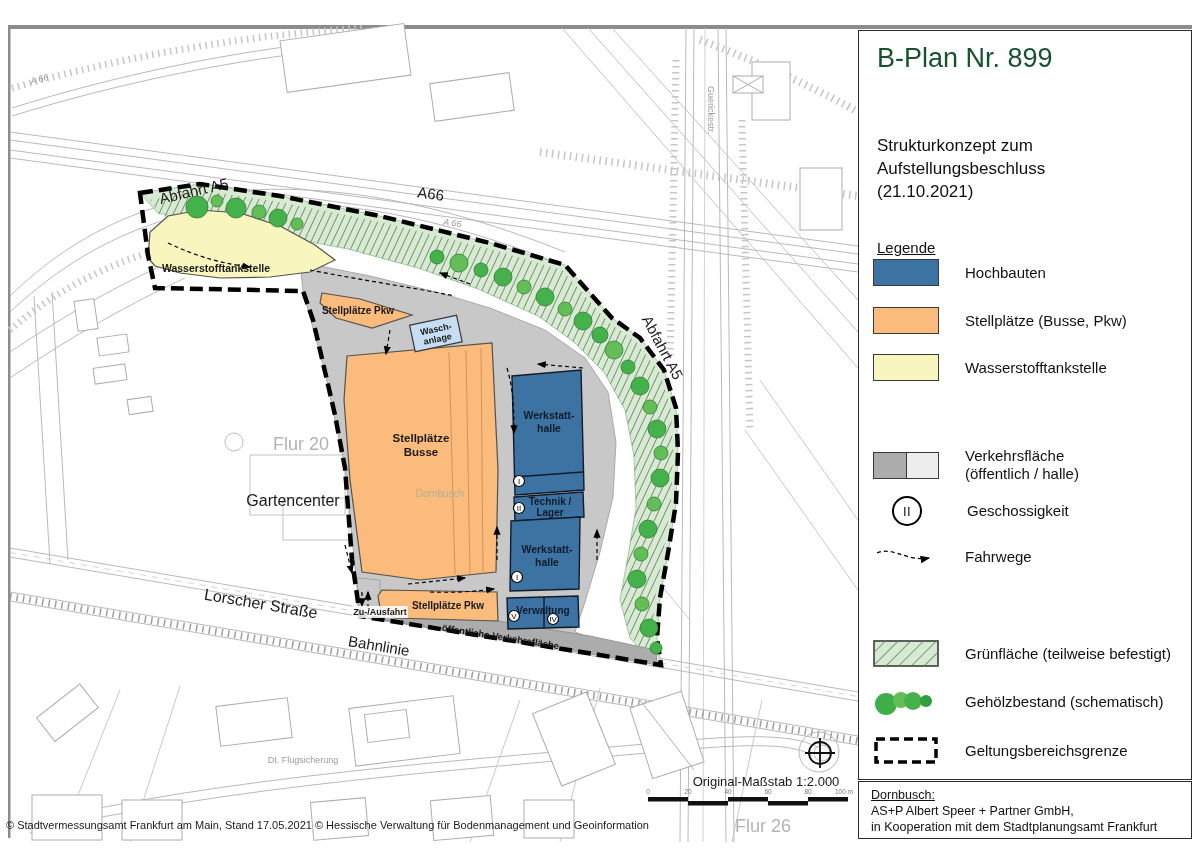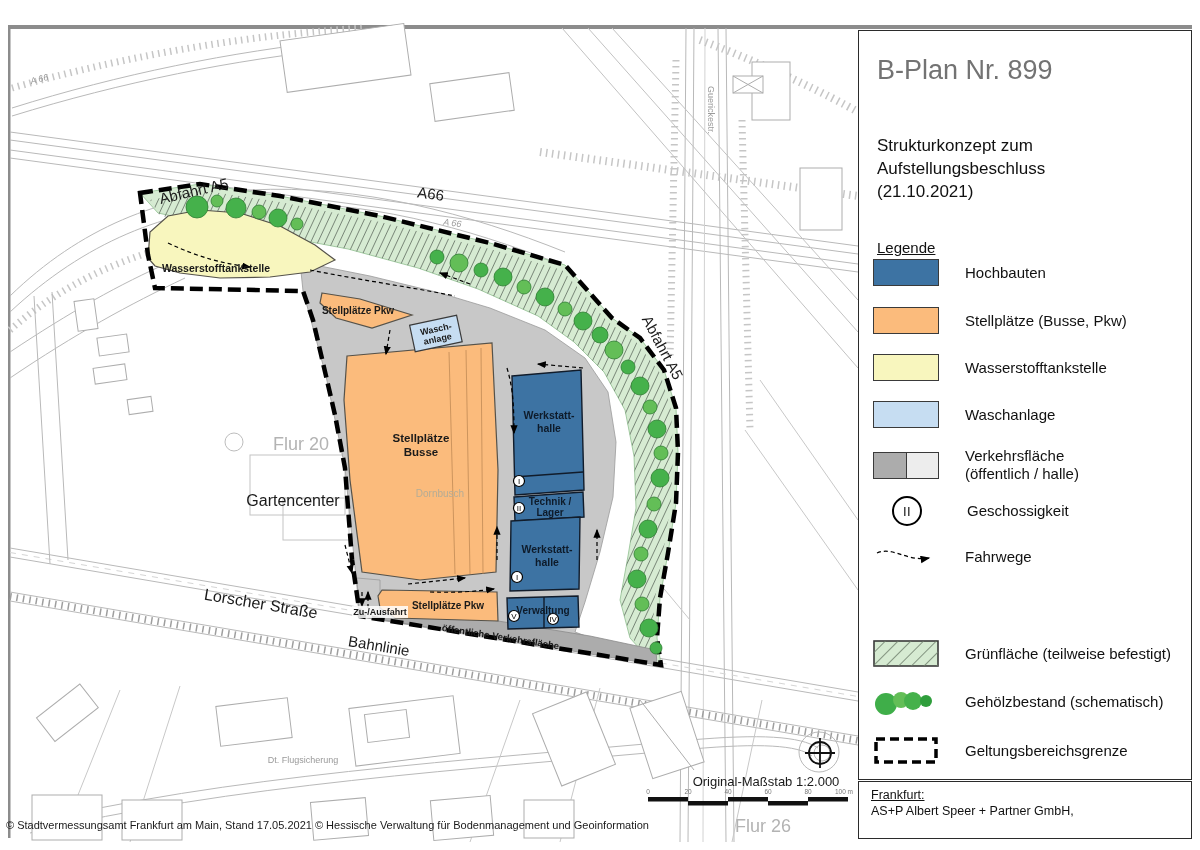--- a/index.html
+++ b/index.html
@@ -7,21 +7,21 @@
          font-family:"Liberation Sans",sans-serif;color:#111;}
   .abs{position:absolute;}
   svg text{font-family:"Liberation Sans",sans-serif;}
   
   .panel{position:absolute;left:858px;top:30px;width:334px;height:750px;
          background:#fff;border:1.5px solid #2b2b2b;box-sizing:border-box;}
   .authorbox{position:absolute;left:858px;top:781px;width:334px;height:58px;
          background:#fff;border:1.5px solid #2b2b2b;box-sizing:border-box;
          padding:5px 12px;font-size:12.5px;line-height:16px;}
   .authorbox .hd{text-decoration:underline;}
-  .ptitle{position:absolute;left:18px;top:24px;font-size:27px;color:#737373;}
+  .ptitle{position:absolute;left:18px;top:12px;font-size:27px;color:#14532d;}
   .psub{position:absolute;left:18px;top:58px;font-size:17px;}
   .pconcept{position:absolute;left:18px;top:103px;font-size:17px;line-height:23px;}
   .plegendhd{position:absolute;left:18px;top:196px;font-size:15px;text-decoration:underline;margin-top:12px;}
   .lrow{position:absolute;left:14px;display:flex;align-items:center;}
   .sw{width:66px;height:27px;box-sizing:border-box;border:1.6px solid #3a3a3a;flex:0 0 auto;}
   .swsplit{display:flex;}
   .swsplit span{flex:1;height:100%;}
   .lbl{margin-left:26px;font-size:15px;line-height:18px;}
   .gcircle{width:26px;height:26px;border:2px solid #000;border-radius:50%;
            display:flex;align-items:center;justify-content:center;
@@ -301,24 +301,20 @@
     <span class="lbl">Hochbauten</span>
   </div>
   <div class="lrow" style="top:276px">
     <span class="sw" style="background:#FBBB7C"></span>
     <span class="lbl">Stellplätze (Busse, Pkw)</span>
   </div>
   <div class="lrow" style="top:323px">
     <span class="sw" style="background:#F8F6BE"></span>
     <span class="lbl">Wasserstofftankstelle</span>
   </div>
-  <div class="lrow" style="top:370px">
-    <span class="sw" style="background:#C6DDF2"></span>
-    <span class="lbl">Waschanlage</span>
-  </div>
   <div class="lrow" style="top:416px">
     <span class="sw swsplit">
       <span style="background:#ACACAC;border-right:1.4px solid #3a3a3a"></span>
           <span style="background:#EDEDED"></span>
     </span>
     <span class="lbl">
       <div>Verkehrsfläche</div>
       <div>(öffentlich / halle)</div>
     </span>
   </div>
@@ -360,19 +356,20 @@
   </div>
   <div class="lrow" style="top:705px">
     <svg width="66" height="29">
       <rect x="3" y="3" width="60" height="23" fill="#fff" stroke="#000" stroke-width="3.5" stroke-dasharray="9,5"></rect>
     </svg>
     <span class="lbl">Geltungsbereichsgrenze</span>
   </div>
 </div>
 
 <div class="authorbox">
-  <div class="hd">Frankfurt:</div>
+  <div class="hd">Dornbusch:</div>
   <div>AS+P Albert Speer + Partner GmbH,</div>
+  <div>in Kooperation mit dem Stadtplanungsamt Frankfurt</div>
 </div>
 
 <div class="footer">© Stadtvermessungsamt Frankfurt am Main, Stand 17.05.2021 © Hessische Verwaltung für Bodenmanagement und Geoinformation</div>
 
 </div>
 
 </body></html>

